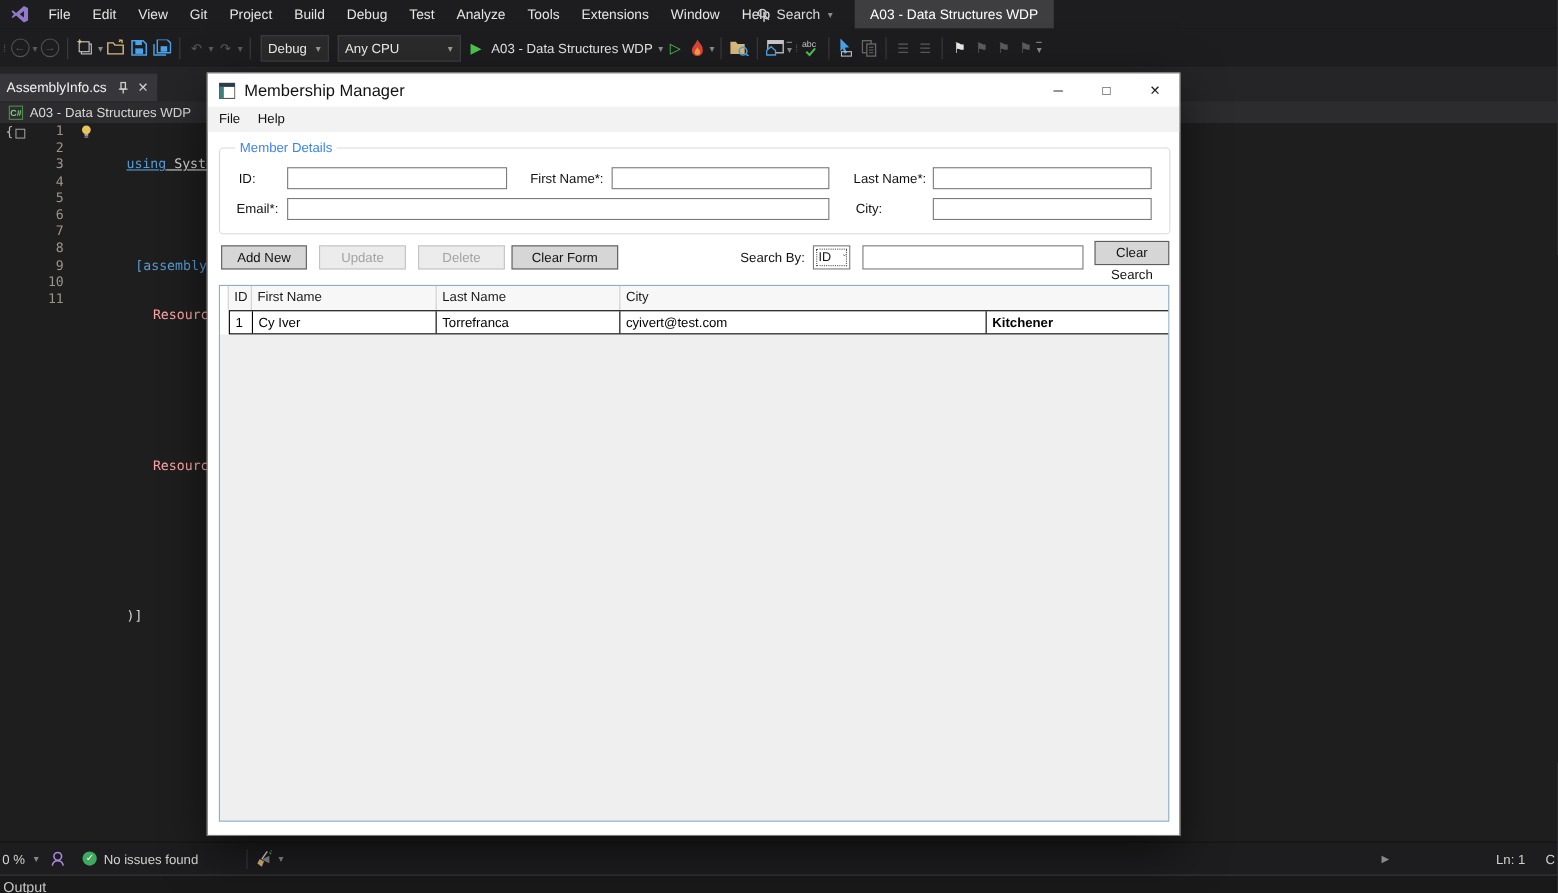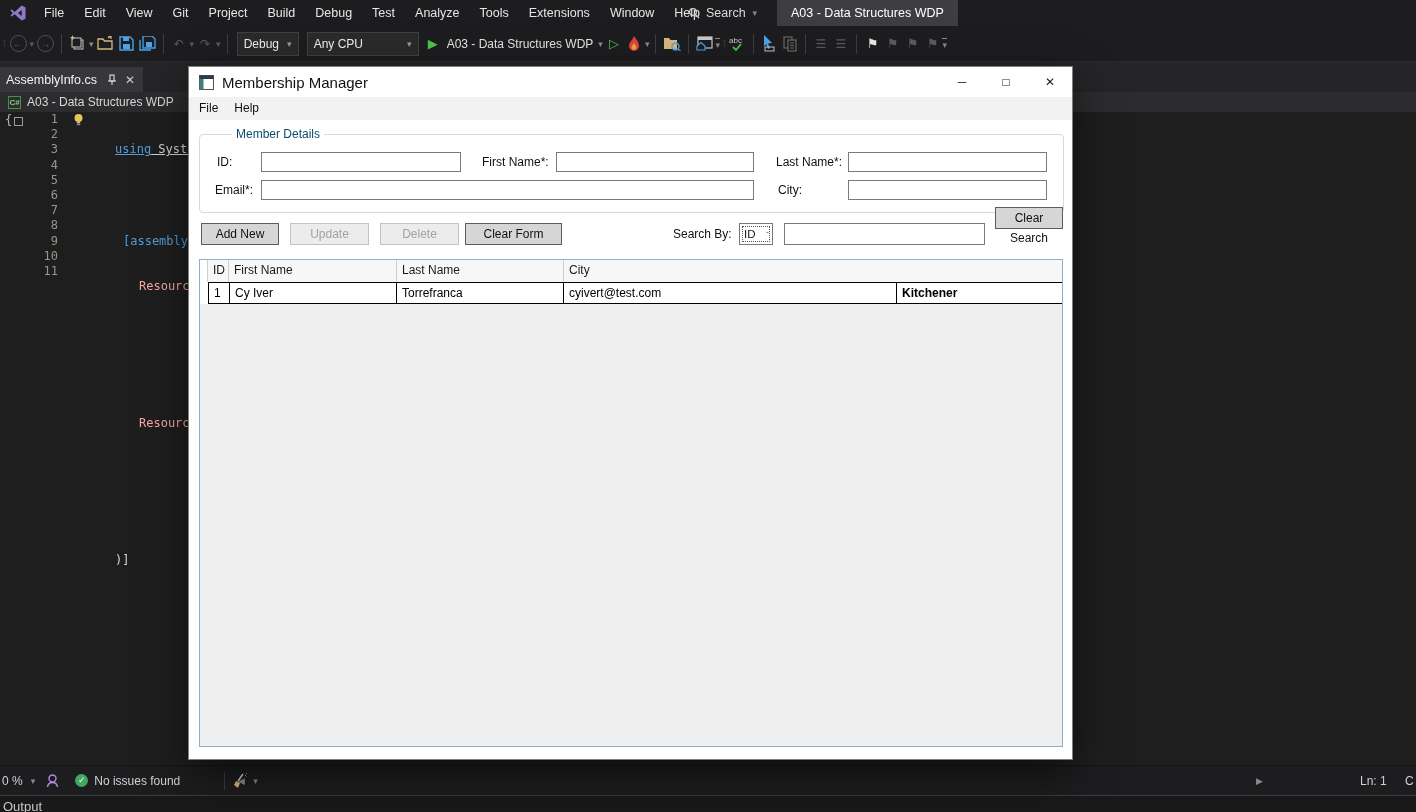--- a/index.html
+++ b/index.html
@@ -79,21 +79,21 @@
   .app-title { font-size:15px; color:#111; }
   .app-ctrls { margin-left:auto; display:flex; }
   .app-ctrl { width:44px; height:30px; display:flex; align-items:center; justify-content:center;
     color:#1a1a1a; font-size:12px; }
   .app-menubar { position:absolute; left:0; top:30px; width:100%; height:23px; background:#f2f2f2;
     display:flex; align-items:center; }
   .app-menu-item { padding:0 8px; line-height:23px; color:#111; }
 
   .groupbox { position:absolute; left:10px; top:67px; width:865px; height:79px;
     border:1px solid #d9d9d9; border-radius:4px; }
-  .groupbox-legend { position:absolute; top:-8px; left:32px; background:#ffffff; padding:0 4px; color:#0c4a6e; }
+  .groupbox-legend { position:absolute; top:-8px; left:14px; background:#ffffff; padding:0 4px; color:#3b82f6; }
   .fld-label { position:absolute; color:#111; line-height:20px; white-space:nowrap; }
   .tbox { position:absolute; height:20px; border:1px solid #7a7a7a; background:#fff; font-size:12px;
     padding:0 4px; font-family:"Liberation Sans", sans-serif; }
 
   .btn { position:absolute; height:22px; border:1px solid #5c5c5c; background:#d6d6d6; color:#111;
     font-size:12px; text-align:center; line-height:20px; }
   .btn.disabled { background:#ececec; border-color:#c3c3c3; color:#a3a3a3; }
 
   .srch-label { position:absolute; color:#111; line-height:22px; }
   .combo { position:absolute; height:22px; border:1px solid #7a7a7a; background:#fff; display:flex;
@@ -376,21 +376,21 @@
     <button class="btn" style="left:12px; top:156px; width:78px">Add New</button>
     <button class="btn disabled" style="left:101px; top:156px; width:79px">Update</button>
     <button class="btn disabled" style="left:191px; top:156px; width:79px">Delete</button>
     <button class="btn" style="left:276px; top:156px; width:97px">Clear Form</button>
     <span class="srch-label" style="left:484px; top:156px">Search By:</span>
     <div class="combo" style="left:550px; top:156px; width:34px">
       <span class="cv">ID</span>
       <span class="ca">ˇ</span>
     </div>
     <input class="tbox" style="left: 595px; top: 156px; width: 201px; height: 22px;">
-    <button class="btn" style="left:806px; top:140px; width:68px">Clear Search</button>
+    <button class="btn" style="left:806px; top:152px; width:68px">Clear Search</button>
 
     <div class="grid">
       <div class="grid-header">
         <div class="gh-gutter"></div>
         <div class="gh-cell" style="width:21px">ID</div>
         <div class="gh-cell" style="width:168px">First Name</div>
         <div class="gh-cell" style="width:167px">Last Name</div>
         <div class="gh-cell" style="width:167px; border-right:none">City</div>
       </div>
       <div class="grid-rowwrap">

